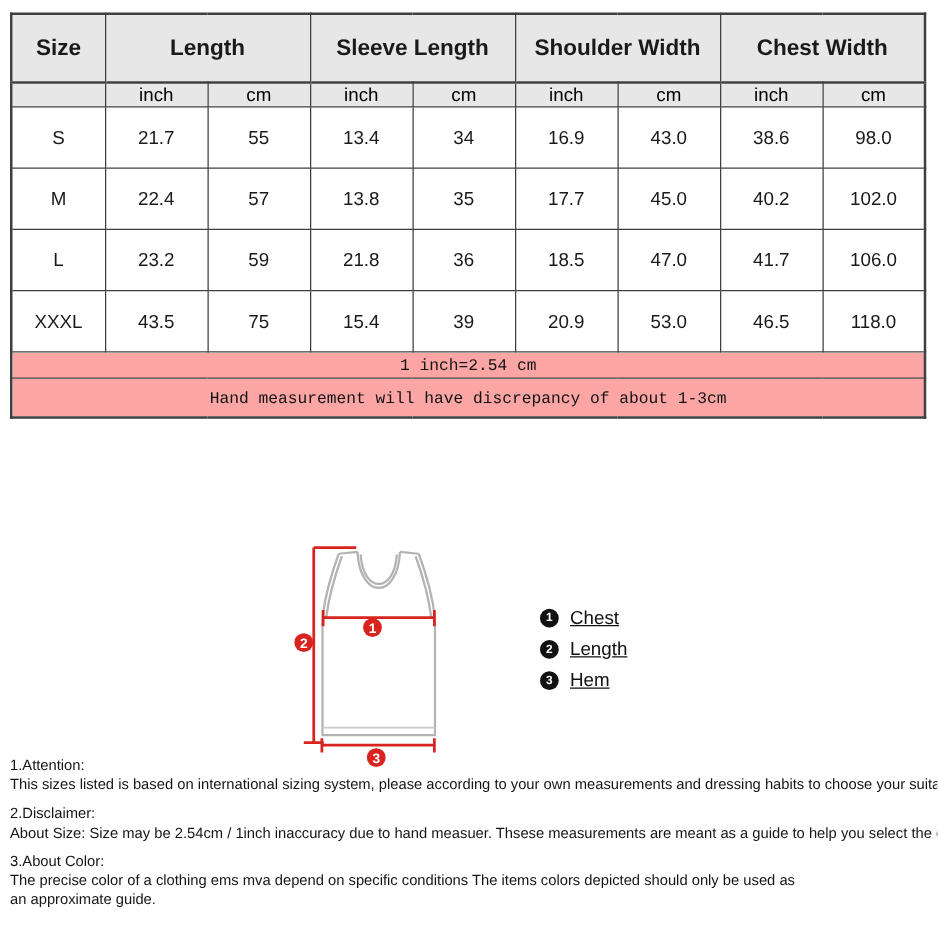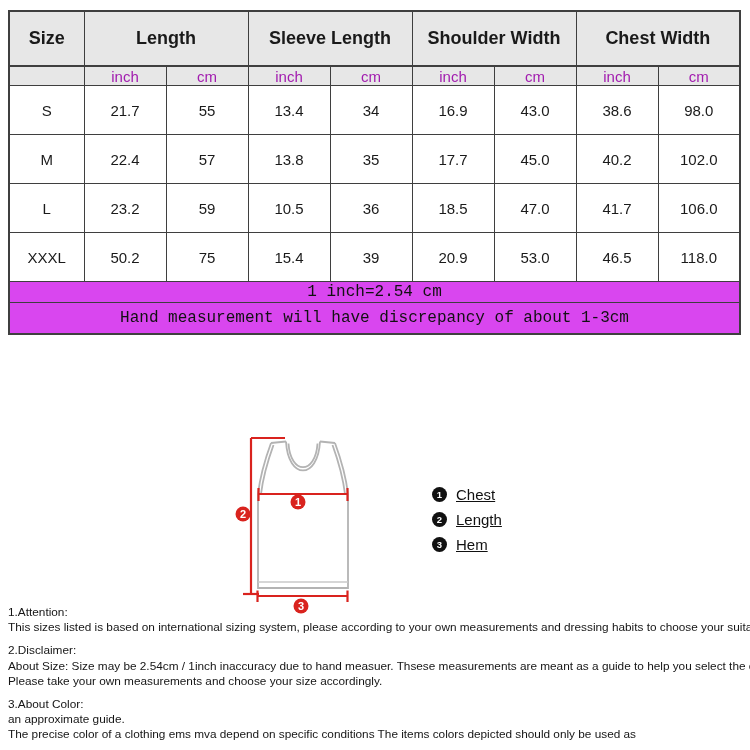--- a/index.html
+++ b/index.html
@@ -7,24 +7,24 @@
         font-family:"Liberation Sans",sans-serif;color:#1c1c1c;}
 
   
   table.size-table{position:absolute;left:8px;top:10px;width:731px;border-collapse:collapse;
                    table-layout:fixed;}
   table.size-table td,table.size-table th{border:1px solid #3f3f3f;text-align:center;
                    vertical-align:middle;padding:0;overflow:hidden;}
   table.size-table{border:2px solid #3f3f3f;}
   tr.r-head th{height:53px;background:#e7e7e7;font-size:18px;font-weight:bold;
                border-bottom:2px solid #3f3f3f;color:#1a1a1a;}
-  tr.r-sub td{height:18px;background:#e7e7e7;font-size:15px;color:#a21caf;}
+  tr.r-sub td{height:18px;background:#e7e7e7;font-size:15px;color:#000000;}
   tr.r-data td{height:48px;background:#ffffff;font-size:15px;color:#1a1a1a;}
-  tr.r-note td{background:#d946ef;font-family:"Liberation Mono",monospace;
-               font-size:16px;color:#111;}
+  tr.r-note td{background:#fca5a5;font-family:"Liberation Mono",monospace;
+               font-size:13px;color:#111;}
   tr.r-note1 td{height:20px;}
   tr.r-note2 td{height:30px;}
 
   
   .diagram-svg{position:absolute;left:193px;top:430px;}
 
   .legend{position:absolute;left:432px;top:486px;}
   .legend-row{display:flex;align-items:center;margin-bottom:9px;height:16px;}
   .legend-dot{display:inline-flex;align-items:center;justify-content:center;
               width:15px;height:15px;border-radius:50%;background:#111;color:#fff;
@@ -93,30 +93,30 @@
         <td>35</td>
         <td>17.7</td>
         <td>45.0</td>
         <td>40.2</td>
         <td>102.0</td>
       </tr>
       <tr class="r-data">
         <td>L</td>
         <td>23.2</td>
         <td>59</td>
-        <td>10.5</td>
+        <td>21.8</td>
         <td>36</td>
         <td>18.5</td>
         <td>47.0</td>
         <td>41.7</td>
         <td>106.0</td>
       </tr>
       <tr class="r-data">
         <td>XXXL</td>
-        <td>50.2</td>
+        <td>43.5</td>
         <td>75</td>
         <td>15.4</td>
         <td>39</td>
         <td>20.9</td>
         <td>53.0</td>
         <td>46.5</td>
         <td>118.0</td>
       </tr>
 
       <tr class="r-note r-note1">
@@ -197,22 +197,21 @@
   </div>
 
   <div class="footnotes">
     <div class="fn-group">
       <div class="fn-line">1.Attention:</div>
       <div class="fn-line">This sizes listed is based on international sizing system, please according to your own measurements and dressing habits to choose your suitable size.</div>
     </div>
     <div class="fn-group">
       <div class="fn-line">2.Disclaimer:</div>
       <div class="fn-line">About Size: Size may be 2.54cm / 1inch inaccuracy due to hand measuer. Thsese measurements are meant as a guide to help you select the correct size.</div>
-      <div class="fn-line">Please take your own measurements and choose your size accordingly.</div>
     </div>
     <div class="fn-group">
       <div class="fn-line">3.About Color:</div>
+      <div class="fn-line">The precise color of a clothing ems mva depend on specific conditions The items colors depicted should only be used as</div>
       <div class="fn-line">an approximate guide.</div>
-      <div class="fn-line">The precise color of a clothing ems mva depend on specific conditions The items colors depicted should only be used as</div>
     </div>
   </div>
 
 </div>
 
 </body></html>

